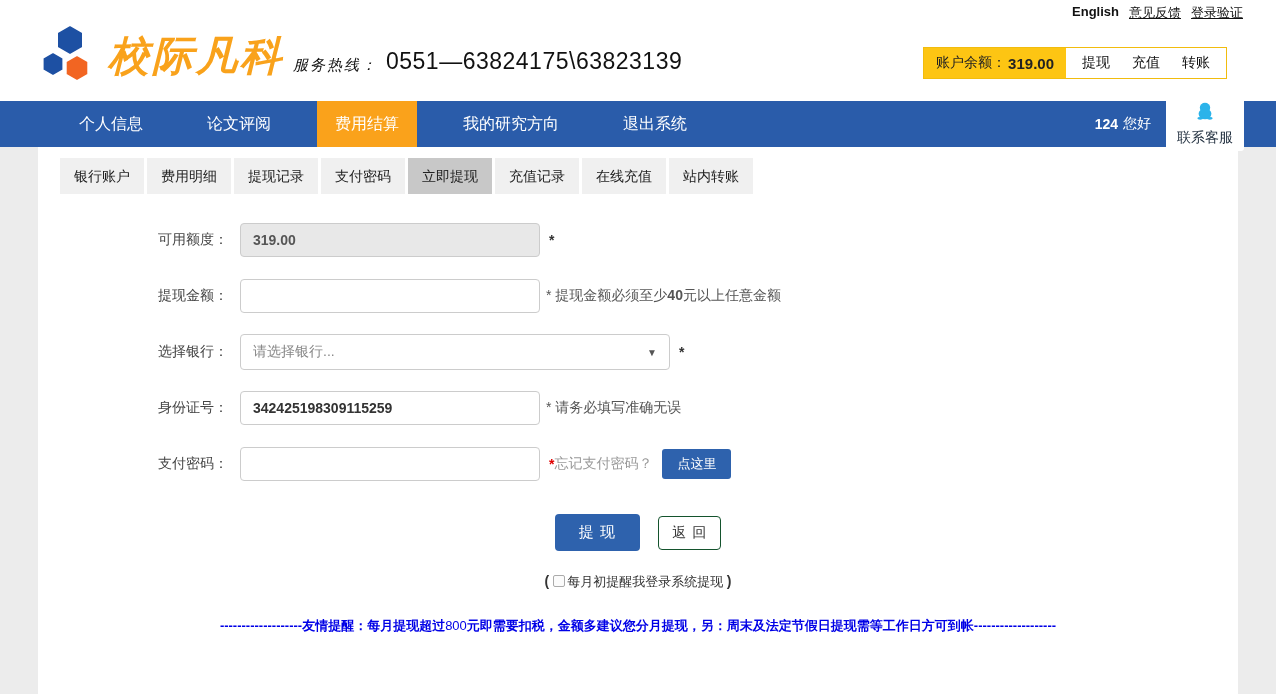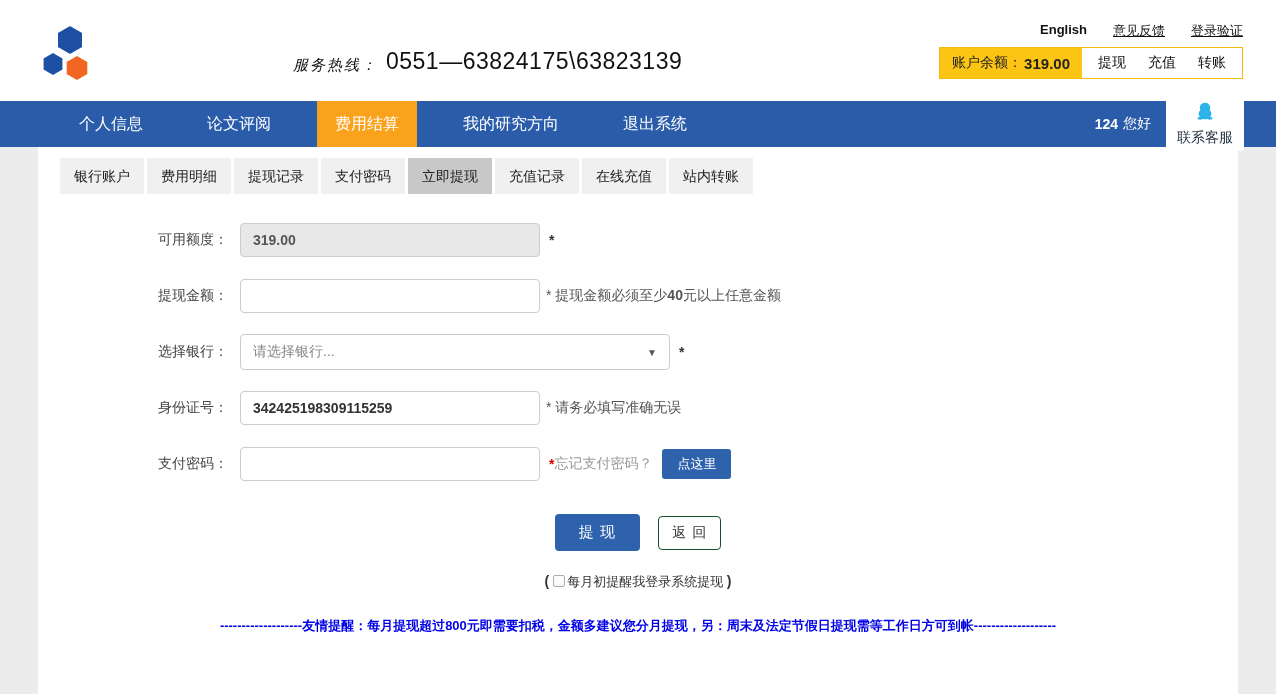--- a/index.html
+++ b/index.html
@@ -12,25 +12,25 @@
   
   .header { position: relative; background: #fff; height: 101px; width: 100%; }
   .logo { position: absolute; left: 40px; top: 24px; display: flex; align-items: center; }
   .logo-text {
     color: #f9a21b; font-size: 41px; font-weight: bold; font-style: italic;
     letter-spacing: 3px; margin-left: 10px; line-height: 1;
   }
   .hotline { position: absolute; left: 293px; top: 48px; display: flex; align-items: flex-end; }
   .hotline-label { font-family: "DejaVu Serif", serif; font-style: italic; font-size: 15px; letter-spacing: 2px; color: #111; }
   .hotline-number { font-size: 23px; color: #111; margin-left: 8px; letter-spacing: 0.5px; }
-  .top-links { position: absolute; top: 22px; right: 33px; display: flex; gap: 26px; font-size: 13px; }
+  .top-links { position: absolute; top: 4px; right: 33px; display: flex; gap: 10px; font-size: 13px; }
   .top-link { color: #111; text-decoration: underline; cursor: pointer; }
   .top-link.en { font-weight: bold; text-decoration: none; }
   .balance-box {
-    position: absolute; top: 47px; right: 33px; height: 32px;
+    position: absolute; top: 47px; right: 49px; height: 32px;
     border: 1px solid #f1bc0e; display: flex; align-items: stretch; background: #fff;
   }
   .balance-left { background: #fdc513; display: flex; align-items: center; padding: 0 12px; font-size: 14px; color: #222; }
   .balance-value { font-weight: bold; font-size: 15px; margin-left: 2px; }
   .balance-links { display: flex; align-items: center; gap: 22px; padding: 0 16px; font-size: 14px; }
   .balance-link { color: #111; cursor: pointer; }
   
   .nav { background: #2a5caa; height: 46px; display: flex; align-items: stretch; padding-left: 47px; width: 100%; }
   .nav-item {
     color: #fff; font-size: 16px; display: flex; align-items: center;
@@ -87,34 +87,35 @@
     background: #fff; border: 1px solid #14532d; border-radius: 4px; color: #333;
     font-size: 14px; padding: 7px 13px; margin-left: 14px; cursor: pointer; letter-spacing: 1px; font-family: inherit;
   }
   .checkbox-row { text-align: center; margin-top: 22px; font-size: 13px; color: #333; }
   .paren { font-weight: bold; font-size: 14px; }
   .checkbox {
     display: inline-block; width: 12px; height: 12px; border: 1px solid #ababab;
     background: #fbfbfb; border-radius: 2px; vertical-align: -1px; margin: 0 2px 0 4px; cursor: pointer;
   }
   .reminder { text-align: center; margin-top: 26px; font-size: 13px; color: #0000e6; font-weight: bold; }
-  .reminder .rbold { font-weight: 700; }
+  .reminder .rbold { font-weight: 400; }
 </style>
 </head>
 <body>
 
 <div class="header">
   <div class="logo">
     <span>
       <svg width="58" height="60" viewBox="0 0 58 60">
         <polygon points="30,1 17,8.5 17,23.5 30,31 43,23.5 43,8.5" fill="#1d50a3" stroke="#fff" stroke-width="2"></polygon>
         <polygon points="13,28 2.6,34 2.6,46 13,52 23.4,46 23.4,34" fill="#1d50a3" stroke="#fff" stroke-width="2"></polygon>
         <polygon points="37,31 25.7,37.5 25.7,50.5 37,57 48.3,50.5 48.3,37.5" fill="#f26522" stroke="#fff" stroke-width="2"></polygon>
       </svg>
     </span>
+    <span class="logo-text">校际凡科</span>
   </div>
 
   <div class="hotline">
     <span class="hotline-label">服务热线：</span>
     <span class="hotline-number">0551—63824175\63823139</span>
   </div>
 
   <div class="top-links">
     <span class="top-link en">English</span>
     <span class="top-link">意见反馈</span>

